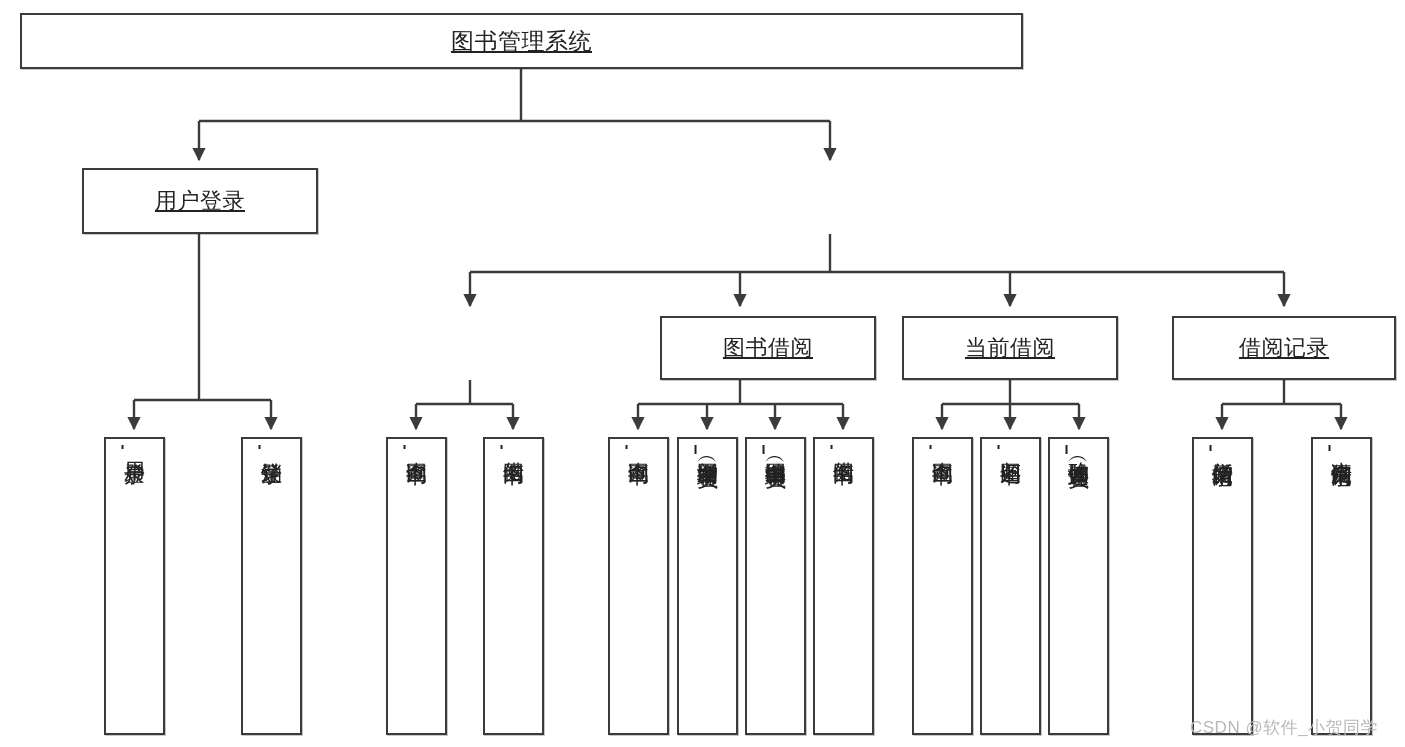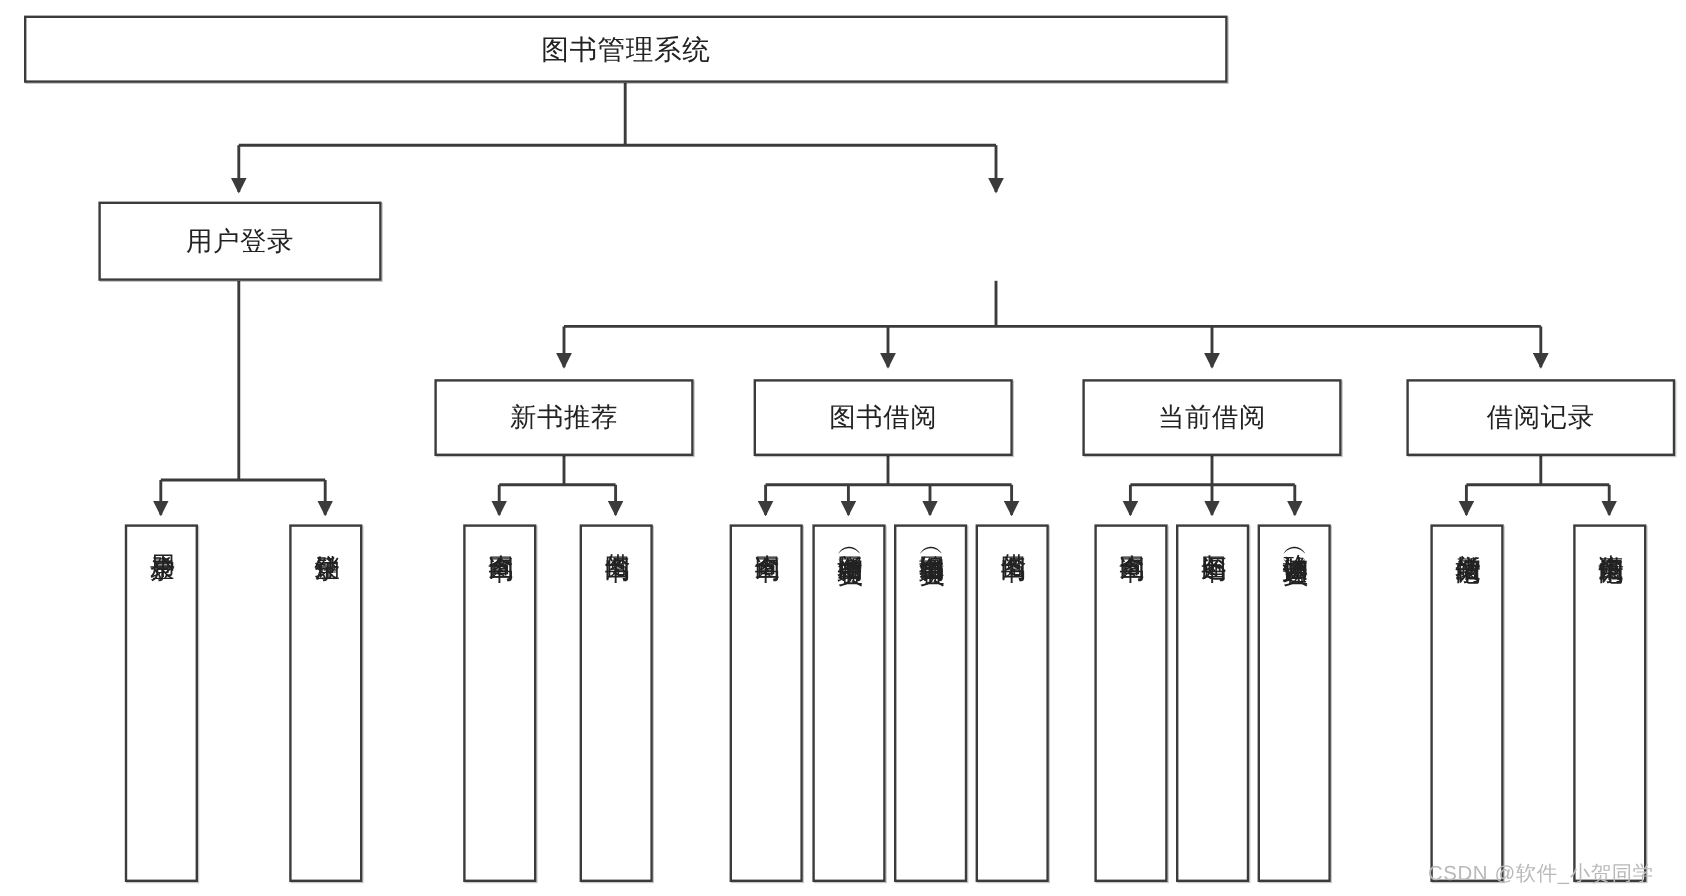--- a/index.html
+++ b/index.html
@@ -34,20 +34,21 @@
     align-items: center;
     justify-content: center;
     color: #222222;
     box-shadow: 1px 1px 0 rgba(0,0,0,0.22);
   }
   .node .lbl {
     display: block;
     text-align: center;
     line-height: 1.25;
     letter-spacing: 0.5px;
+    text-decoration: underline;
   }
   
   .node.h .lbl {
     font-size: 22px;
     white-space: nowrap;
   }
   .node.root .lbl {
     font-size: 23px;
   }
   
@@ -128,24 +129,21 @@
   </svg>
 
   <div class="node h root" style="left:20px; top:13px; width:1003px; height:56px;">
     <span class="lbl">图书管理系统</span>
   </div>
 
   <div class="node h" style="left:82px; top:168px; width:236px; height:66px;">
     <span class="lbl">用户登录</span>
   </div>
 
-  <div class="node h" style="left:362px; top:316px; width:216px; height:64px;">
-    <span class="lbl">新书推荐</span>
-  </div>
-  <div class="node h" style="left:628px; top:316px; width:216px; height:64px;">
+  <div class="node h" style="left:660px; top:316px; width:216px; height:64px;">
     <span class="lbl">图书借阅</span>
   </div>
   <div class="node h" style="left:902px; top:316px; width:216px; height:64px;">
     <span class="lbl">当前借阅</span>
   </div>
   <div class="node h" style="left:1172px; top:316px; width:224px; height:64px;">
     <span class="lbl">借阅记录</span>
   </div>
 
   <div class="node v" style="left:104px; top:437px; width:61px; height:298px;">

